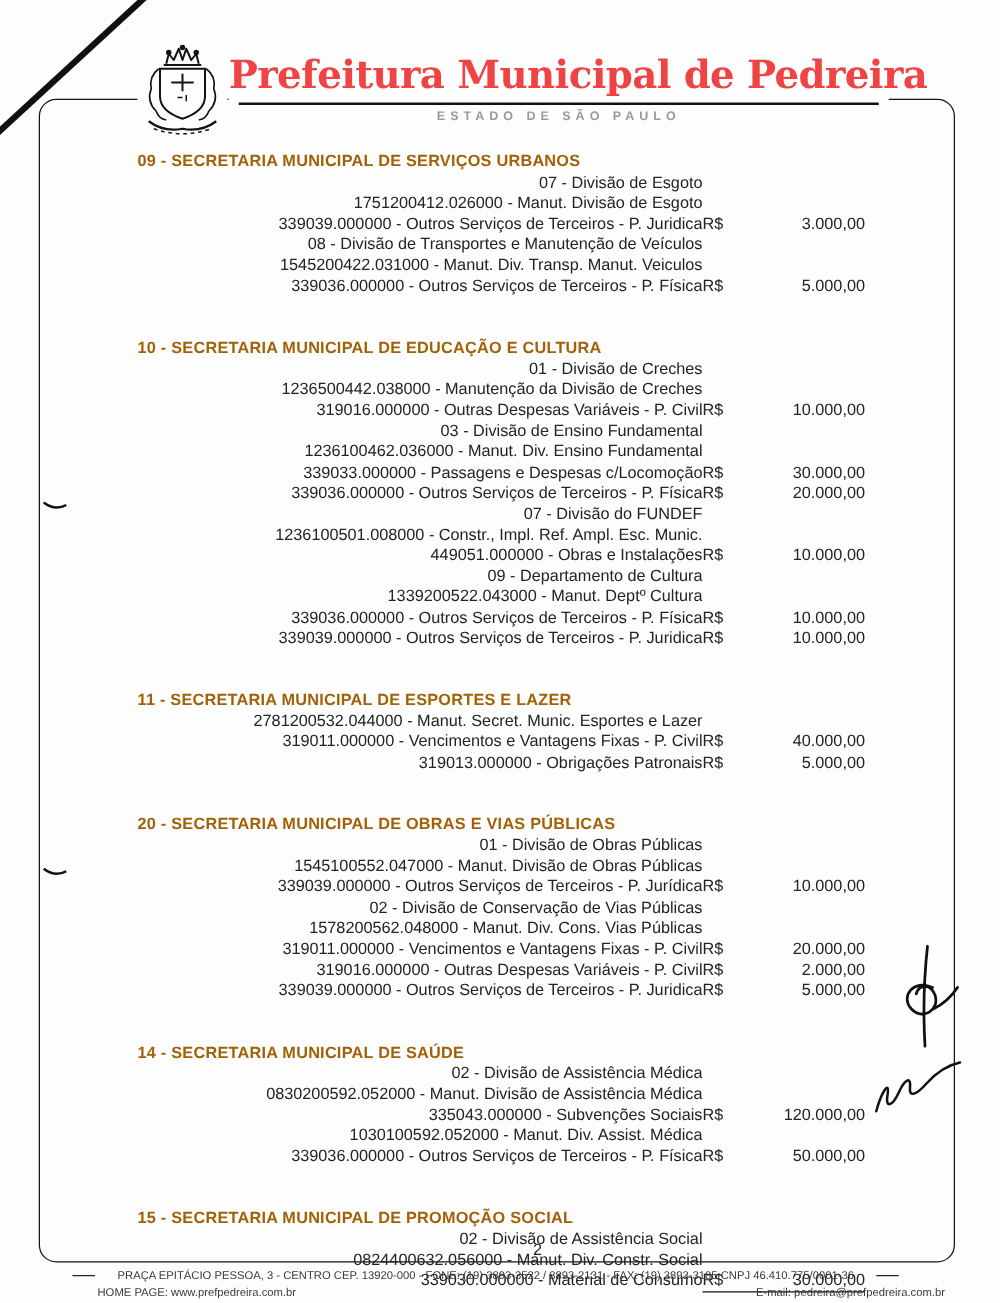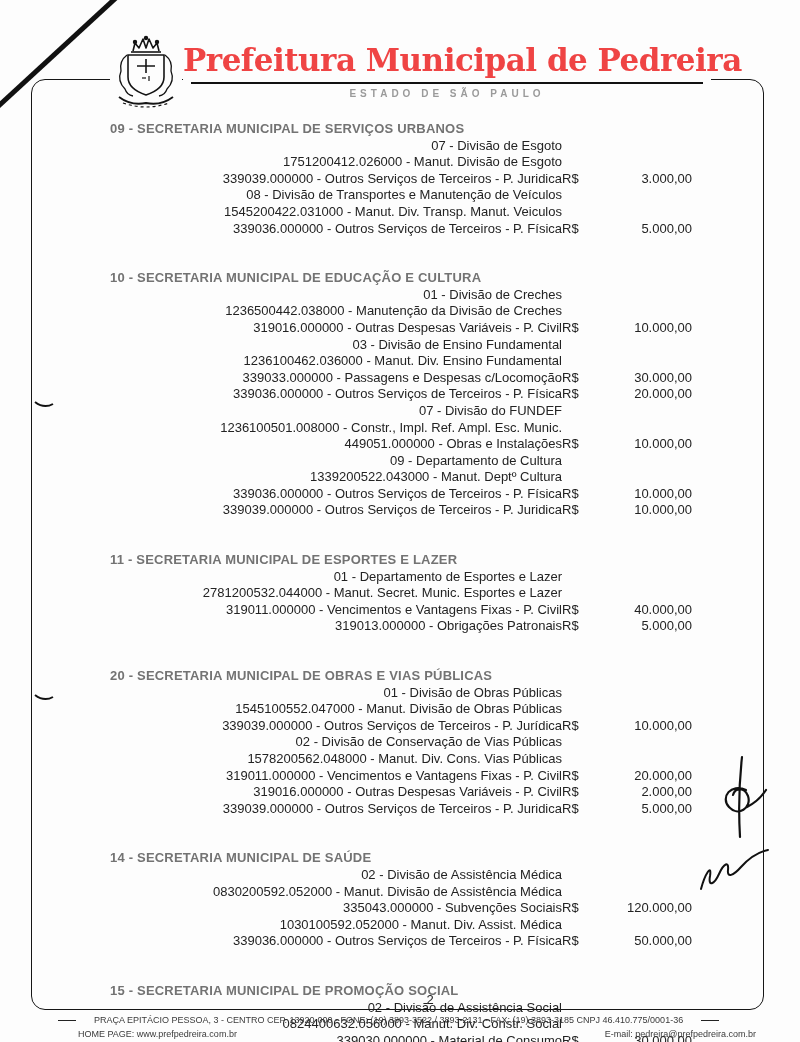--- a/index.html
+++ b/index.html
@@ -34,21 +34,21 @@
     margin-top:4px;font-size:10px;letter-spacing:4px;color:#9a9a9a;
     font-weight:bold;
   }
   
   .doc{
     position:absolute;left:110px;top:121px;width:584px;
     font-size:13px;line-height:16.6px;color:#232323;
   }
   .section{margin-top:33px;}
   .section:first-child{margin-top:0;}
-  .sec-title{font-weight:bold;letter-spacing:0.2px;color:#737373;}
+  .sec-title{font-weight:bold;letter-spacing:0.2px;color:#a16207;}
   .row{display:flex;align-items:baseline;}
   .row-text{width:452px;white-space:nowrap;overflow:hidden;text-align:right;}
   .row-amount{display:flex;justify-content:space-between;width:130px;}
   .row-amount.is-empty{visibility:hidden;}
   .row-amount.underline{border-bottom:1.4px solid #111;}
   .row-cur{text-align:left;}
   .row-val{text-align:left;}
   
   .page-num{
     position:absolute;left:0;top:992px;width:860px;text-align:center;
@@ -210,24 +210,20 @@
           <span class="row-text">339039.000000 - Outros Serviços de Terceiros - P. Juridica</span>
           <span class="row-amount">
             <span class="row-cur">R$</span>
             <span class="row-val">10.000,00</span>
           </span>
         </div>
       </div>
       <div class="section">
         <div class="sec-title">11 - SECRETARIA MUNICIPAL DE ESPORTES E LAZER</div>
         <div class="row">
-          <span class="row-text">01 - Departamento de Esportes e Lazer</span>
-          <span class="row-amount is-empty"></span>
-        </div>
-        <div class="row">
           <span class="row-text">2781200532.044000 - Manut. Secret. Munic. Esportes e Lazer</span>
           <span class="row-amount is-empty"></span>
         </div>
         <div class="row">
           <span class="row-text">319011.000000 - Vencimentos e Vantagens Fixas - P. Civil</span>
           <span class="row-amount">
             <span class="row-cur">R$</span>
             <span class="row-val">40.000,00</span>
           </span>
         </div>

